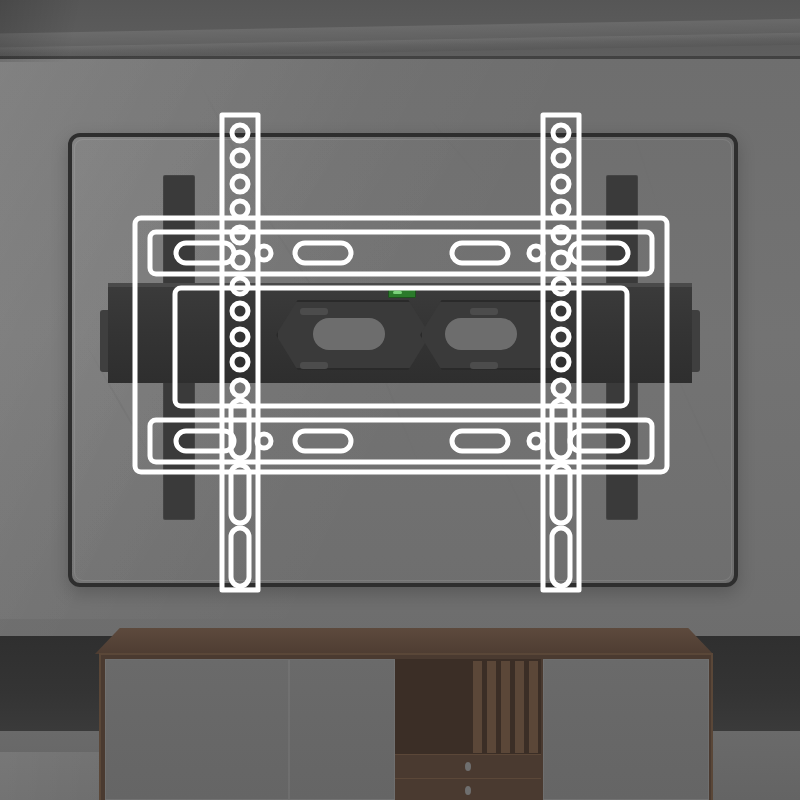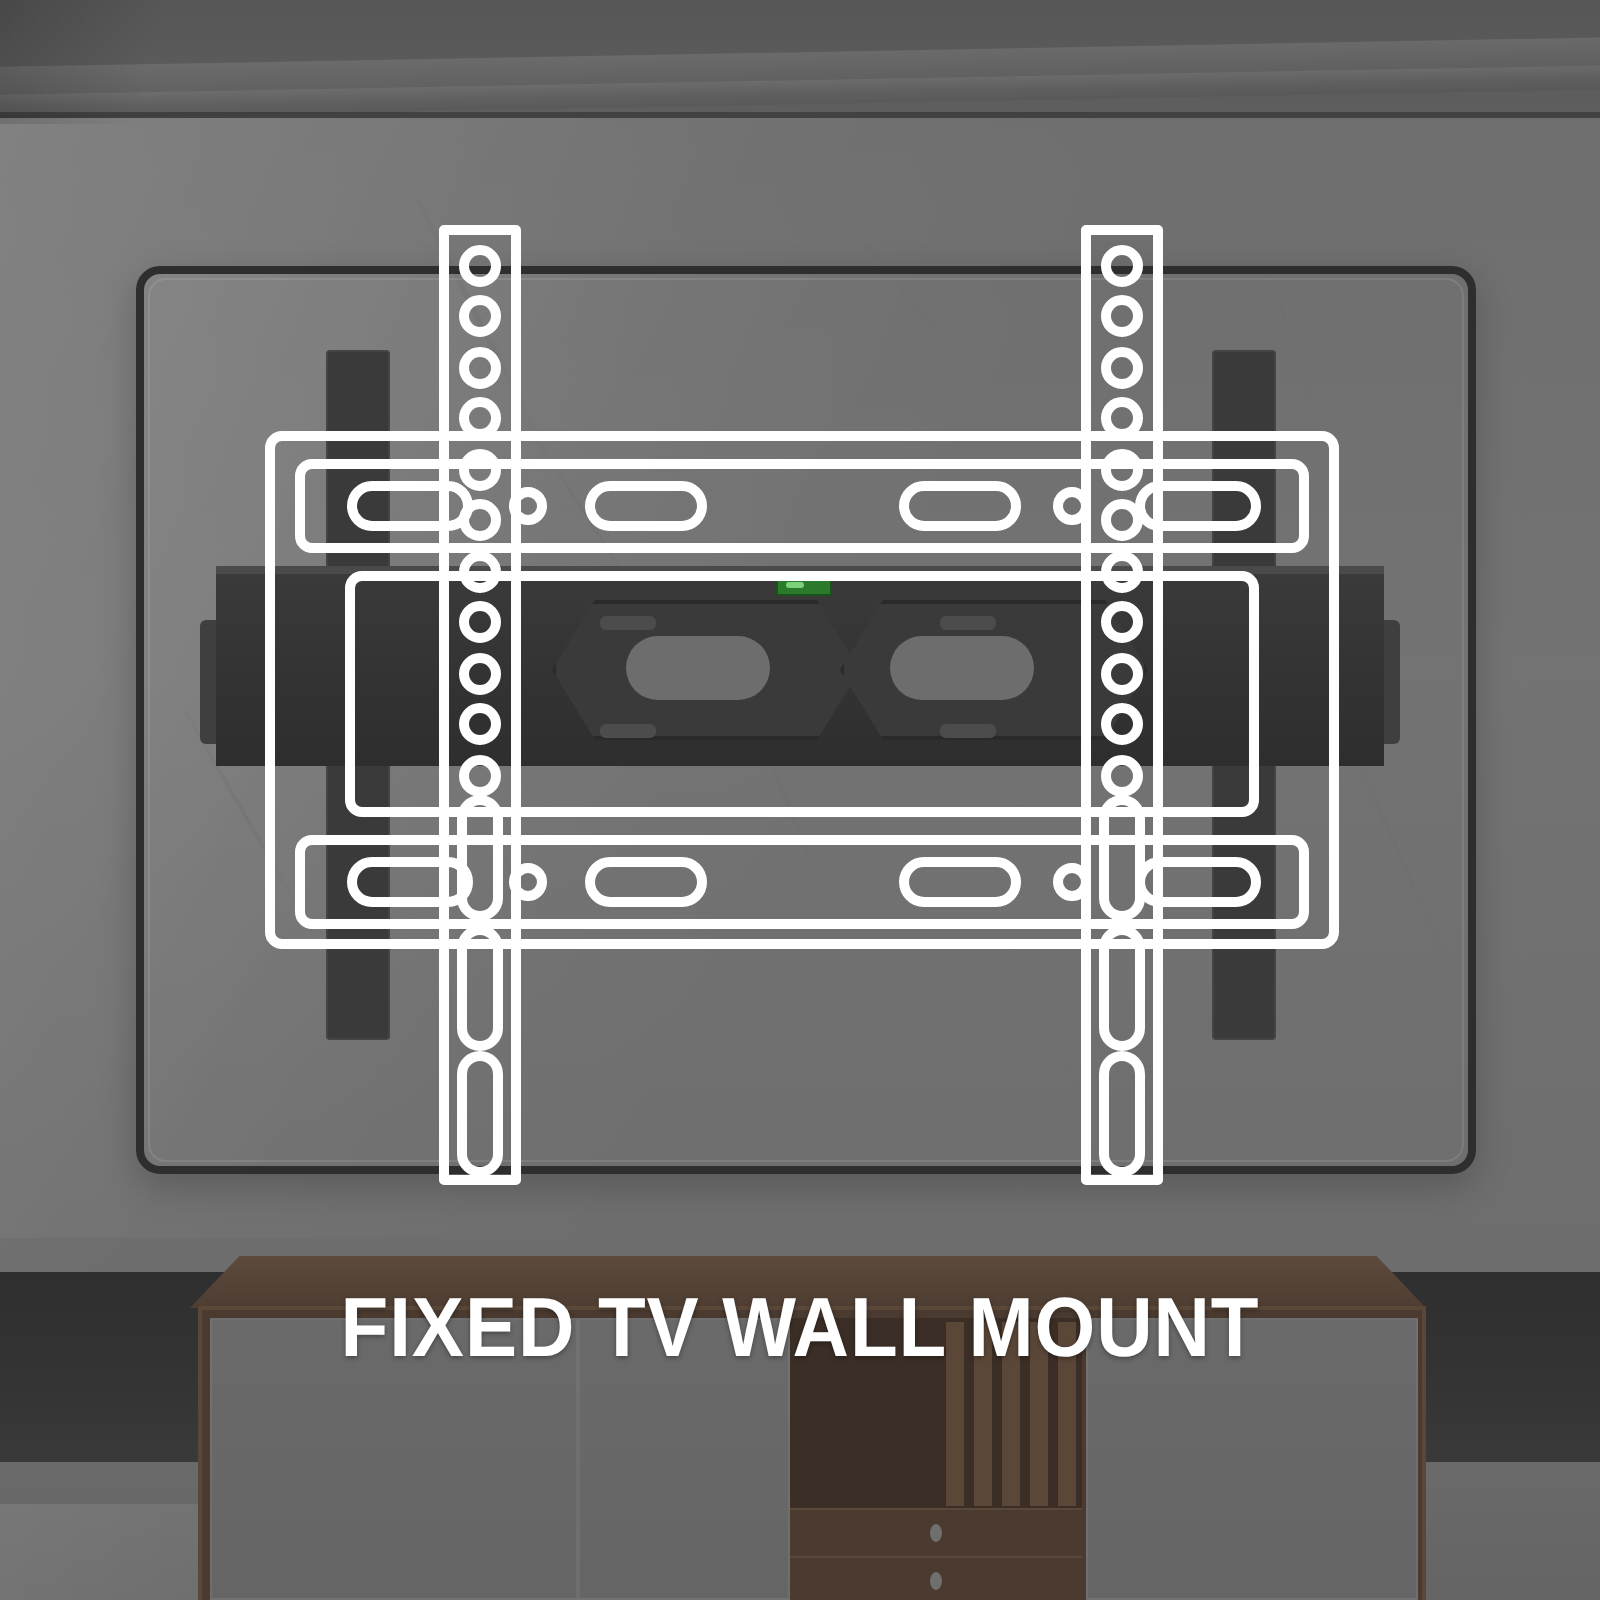--- a/index.html
+++ b/index.html
@@ -315,17 +315,14 @@
       <circle cx="561" cy="311" r="8"></circle>
       <circle cx="561" cy="337" r="8"></circle>
       <circle cx="561" cy="362" r="8"></circle>
       <circle cx="561" cy="388" r="8"></circle>
       <rect x="552" y="400" width="18" height="58" rx="9" ry="9"></rect>
       <rect x="552" y="465" width="18" height="58" rx="9" ry="9"></rect>
       <rect x="552" y="528" width="18" height="58" rx="9" ry="9"></rect>
     </g>
   </svg>
 
-  <div class="title-wrap">
-    <span class="title">FIXED TV WALL MOUNT</span>
-  </div>
 
 </div>
 
 </body></html>

